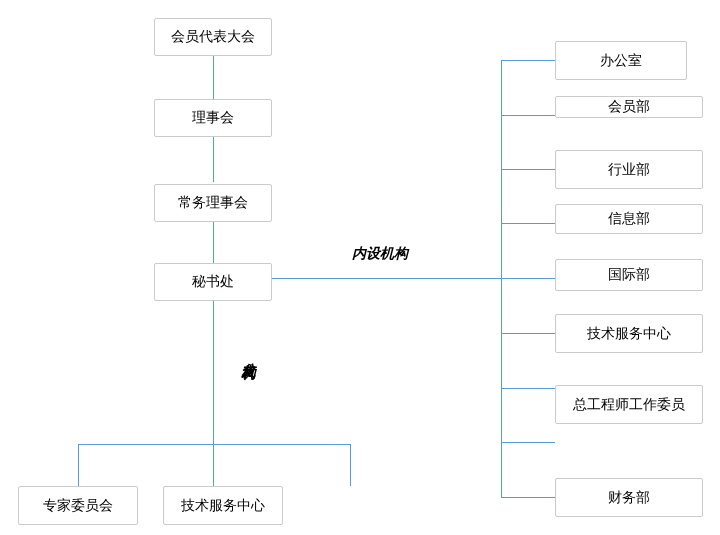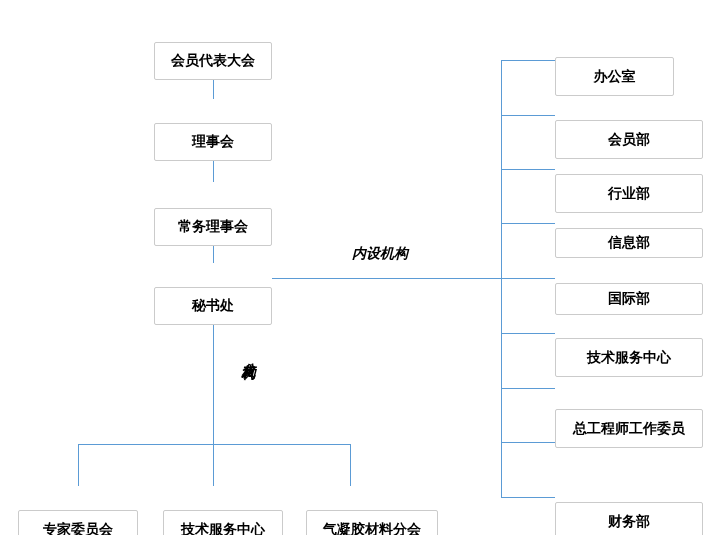--- a/index.html
+++ b/index.html
@@ -16,24 +16,23 @@
     width:720px;height:535px;
     background:var(--bg);
     overflow:hidden;
   }
   .box{
     position:absolute;
     background:var(--bg);
     border:1px solid var(--border);
     border-radius:2px;
     display:flex;align-items:center;justify-content:center;
-    font-size:14px;font-weight:bold;color:var(--text);
+    font-size:14px;font-weight:normal;color:var(--text);
     text-align:right;
     z-index:2;
-    margin-top:24px;
   }
   .line{position:absolute;background:var(--line);z-index:1;}
   .line.v{width:1px;}
   .line.h{height:1px;}
   .flow-label{
     position:absolute;
     font-size:14px;font-weight:bold;color:var(--text);
     z-index:2;
     font-style:italic;
   }
@@ -66,33 +65,32 @@
 
   <div class="line h" style="left:501px;top:60px;width:54px"></div>
   <div class="line h" style="left:501px;top:115px;width:54px"></div>
   <div class="line h" style="left:501px;top:169px;width:54px"></div>
   <div class="line h" style="left:501px;top:223px;width:54px"></div>
   <div class="line h" style="left:501px;top:333px;width:54px"></div>
   <div class="line h" style="left:501px;top:388px;width:54px"></div>
   <div class="line h" style="left:501px;top:442px;width:54px"></div>
   <div class="line h" style="left:501px;top:497px;width:54px"></div>
 
-  <div class="box" style="left:555px;top:33px;width:119px;height:39px">办公室</div>
-  <div class="box" style="left:555px;top:96px;width:148px;height:39px">会员部</div>
+  <div class="box" style="left:555px;top:41px;width:132px;height:39px">办公室</div>
+  <div class="box" style="left:555px;top:96px;width:148px;height:22px">会员部</div>
   <div class="box" style="left:555px;top:150px;width:148px;height:39px">行业部</div>
   <div class="box" style="left:555px;top:204px;width:148px;height:30px">信息部</div>
   <div class="box" style="left:555px;top:259px;width:148px;height:32px">国际部</div>
   <div class="box" style="left:555px;top:314px;width:148px;height:39px">技术服务中心</div>
   <div class="box" style="left:555px;top:385px;width:148px;height:39px">总工程师工作委员</div>
   <div class="box" style="left:555px;top:478px;width:148px;height:39px">财务部</div>
 
   <div class="flow-label vertical" style="left:240px;top:352px;height:66px">分支机构</div>
 
   <div class="line h" style="left:78px;top:444px;width:272px"></div>
   <div class="line v" style="left:78px;top:444px;height:42px"></div>
   <div class="line v" style="left:213px;top:444px;height:42px"></div>
   <div class="line v" style="left:350px;top:444px;height:42px"></div>
 
   <div class="box" style="left:18px;top:486px;width:120px;height:39px">专家委员会</div>
   <div class="box" style="left:163px;top:486px;width:120px;height:39px">技术服务中心</div>
-  <div class="box" style="left:306px;top:486px;width:132px;height:39px">气凝胶材料分会</div>
 
 </div>
 
 </body></html>

